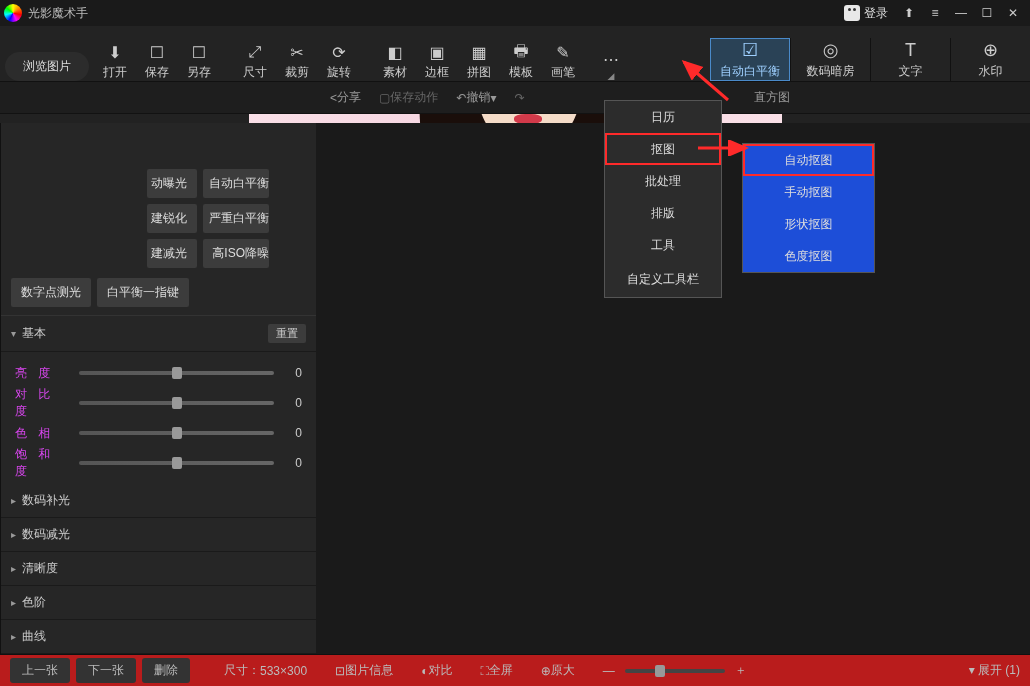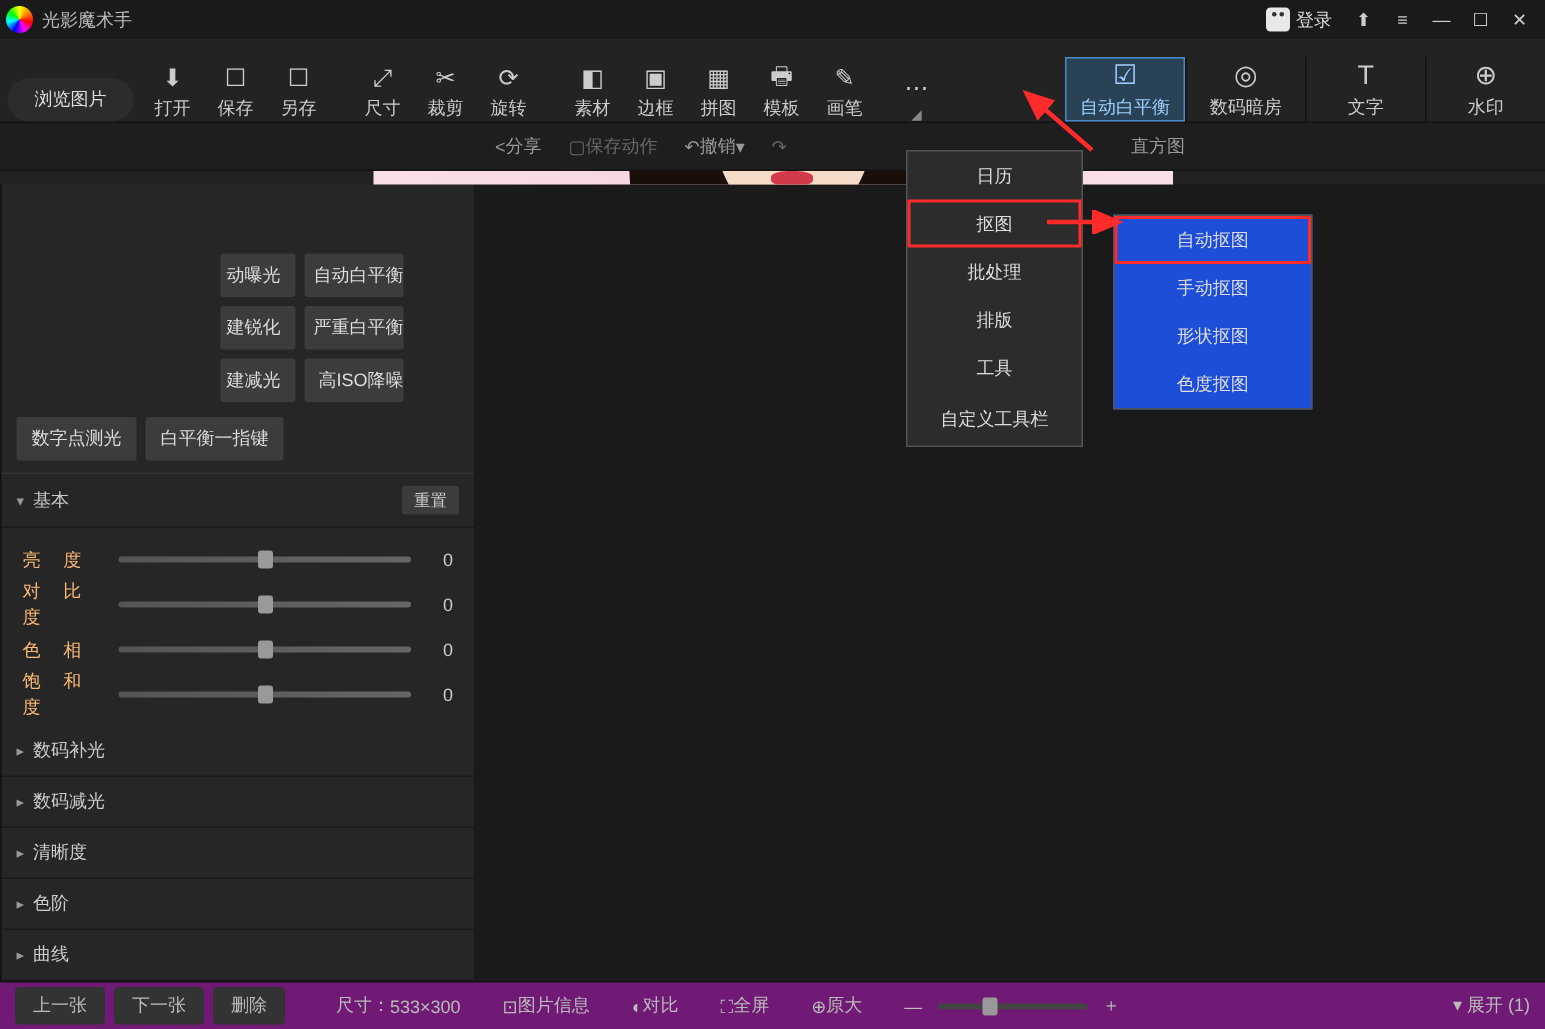--- a/index.html
+++ b/index.html
@@ -72,27 +72,27 @@
 .btn-grid .pbtn.partial { width: 50px; padding-left: 4px; text-align: left; overflow: hidden; }
 .btn-row2 { display: flex; gap: 6px; padding: 0 10px 8px; }
 .btn-row2 .pbtn { background: #3c3c3c; color: #ddd; padding: 6px 10px; border-radius: 2px; }
 .accordion { border-top: 1px solid #333; }
 .acc-header { padding: 8px 10px; color: #ccc; display: flex; align-items: center; cursor: pointer; border-bottom: 1px solid #1a1a1a; }
 .acc-header::before { content: "▸"; margin-right: 6px; color: #999; font-size: 10px; }
 .acc-header.open::before { content: "▾"; }
 .reset-btn { margin-left: auto; background: #3c3c3c; padding: 2px 8px; border-radius: 2px; font-size: 11px; }
 .sliders { padding: 6px 14px; }
 .slider-row { display: flex; align-items: center; height: 30px; }
-.slider-row .sl-label { width: 56px; color: #fdba74; letter-spacing: 4px; font-family: Liberation Mono, monospace; }
+.slider-row .sl-label { width: 56px; color: #d946ef; letter-spacing: 4px; }
 .slider-row .sl-track { flex: 1; height: 4px; background: linear-gradient(to right, #555, #666); position: relative; border-radius: 2px; margin: 0 8px; }
 .slider-row .sl-thumb { position: absolute; left: 50%; top: -4px; width: 10px; height: 12px; background: #999; border-radius: 2px; transform: translateX(-50%); }
 .slider-row .sl-val { width: 20px; text-align: right; color: #ccc; }
 
 
-.bottombar { position: absolute; left: 0; right: 0; bottom: 0; height: 32px; background: #701a75; display: flex; align-items: center; padding: 0 10px; border-top: 1px solid #111; color: #bbb; }
+.bottombar { position: absolute; left: 0; right: 0; bottom: 0; height: 32px; background: #b91c1c; display: flex; align-items: center; padding: 0 10px; border-top: 1px solid #111; color: #bbb; }
 .bb-btn { background: #333; padding: 4px 12px; border-radius: 3px; margin-right: 6px; cursor: pointer; }
 .bb-item { margin-left: 28px; display: flex; align-items: center; }
 .bb-spacer { flex: 1; }
 .zoom-track { width: 100px; height: 4px; background: #444; position: relative; margin: 0 10px; border-radius: 2px; }
 .zoom-thumb { position: absolute; left: 30%; top: -4px; width: 10px; height: 12px; background: #999; border-radius: 2px; }
 
 svg { display: block; }
 </style>
 </head>
 <body>

